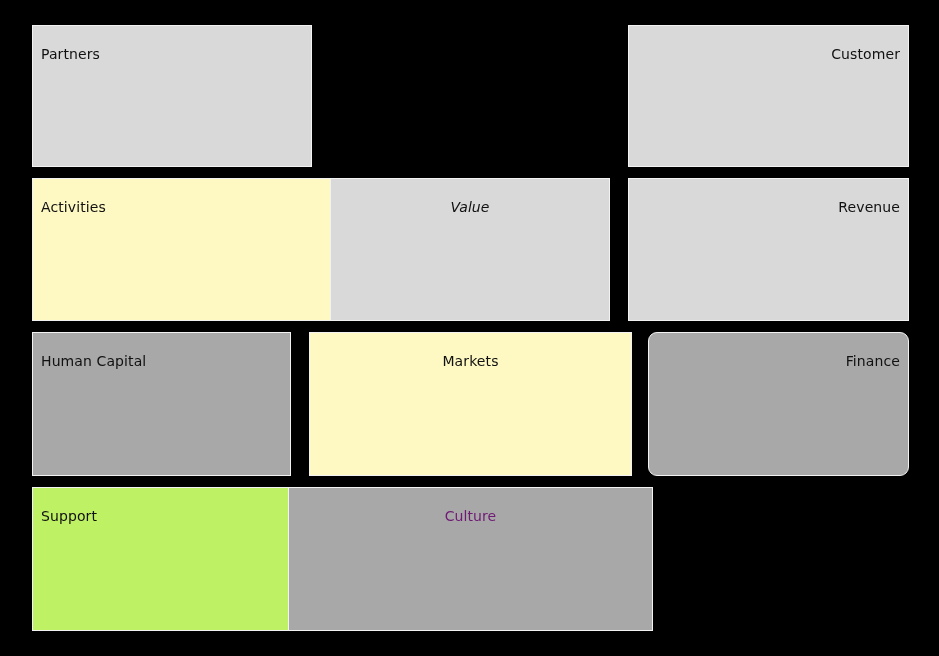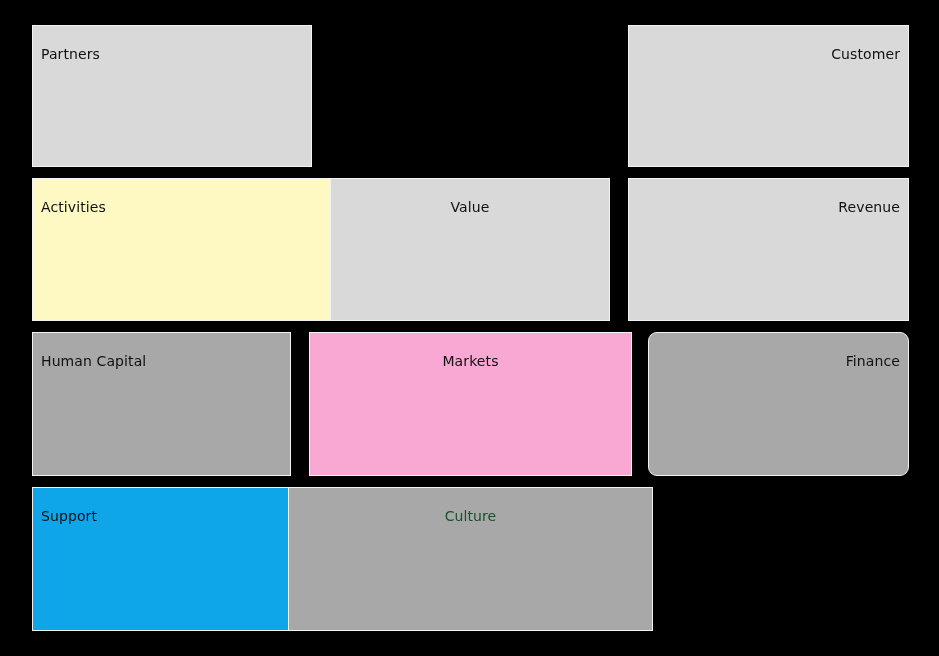--- a/index.html
+++ b/index.html
@@ -45,33 +45,33 @@
     <div class="block align-left" style="left: 32px; top: 25px; width: 280px; height: 142px; background: rgb(217, 217, 217); border-color: rgb(242, 242, 242);">
       <span class="label" style="color: rgb(17, 17, 17);">Partners</span>
     </div>
     <div class="block align-right" style="left: 628px; top: 25px; width: 281px; height: 142px; background: rgb(217, 217, 217); border-color: rgb(242, 242, 242);">
       <span class="label" style="color: rgb(17, 17, 17);">Customer</span>
     </div>
     <div class="block align-left" style="left: 32px; top: 178px; width: 324px; height: 143px; background: #fef9c3; border-color: rgb(242, 242, 242);">
       <span class="label" style="color: rgb(17, 17, 17);">Activities</span>
     </div>
     <div class="block align-center" style="left: 330px; top: 178px; width: 280px; height: 143px; background: rgb(217, 217, 217); border-color: rgb(242, 242, 242);">
-      <span class="label" style="color: rgb(17, 17, 17);">Value</span>
+      <span class="label" style="color: rgb(17, 17, 17); font-style: italic;">Value</span>
     </div>
     <div class="block align-right" style="left: 628px; top: 178px; width: 281px; height: 143px; background: rgb(217, 217, 217); border-color: rgb(242, 242, 242);">
       <span class="label" style="color: rgb(17, 17, 17);">Revenue</span>
     </div>
     <div class="block align-left" style="left: 32px; top: 332px; width: 259px; height: 144px; background: rgb(168, 168, 168); border-color: rgb(242, 242, 242);">
       <span class="label" style="color: rgb(17, 17, 17);">Human Capital</span>
     </div>
-    <div class="block align-center" style="left: 309px; top: 332px; width: 323px; height: 144px; background: #f9a8d4; border-color: rgb(242, 242, 242); padding-left: 26px;">
+    <div class="block align-center" style="left: 309px; top: 332px; width: 323px; height: 144px; background: #fef9c3; border-color: rgb(242, 242, 242); padding-left: 26px;">
       <span class="label" style="color: rgb(17, 17, 17);">Markets</span>
     </div>
     <div class="block align-right" style="left: 648px; top: 332px; width: 261px; height: 144px; background: rgb(168, 168, 168); border-color: rgb(242, 242, 242); border-radius: 9px;">
       <span class="label" style="color: rgb(17, 17, 17);">Finance</span>
     </div>
-    <div class="block align-left" style="left: 32px; top: 487px; width: 292px; height: 144px; background: #0ea5e9; border-color: rgb(242, 242, 242);">
+    <div class="block align-left" style="left: 32px; top: 487px; width: 292px; height: 144px; background: #bef264; border-color: rgb(242, 242, 242);">
       <span class="label" style="color: rgb(17, 17, 17);">Support</span>
     </div>
     <div class="block align-center" style="left: 288px; top: 487px; width: 365px; height: 144px; background: rgb(168, 168, 168); border-color: rgb(242, 242, 242);">
-      <span class="label" style="color: #14532d;">Culture</span>
+      <span class="label" style="color: #701a75;">Culture</span>
     </div>
   </div>
 
 </body></html>

